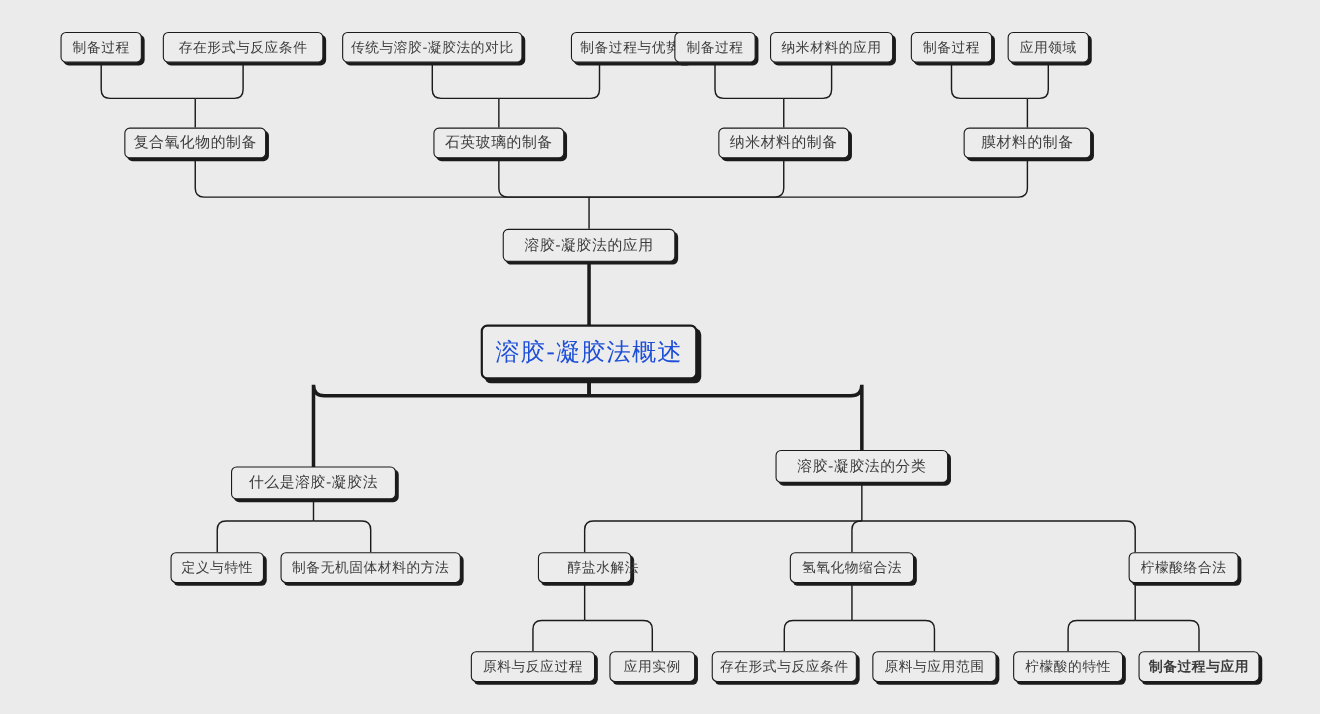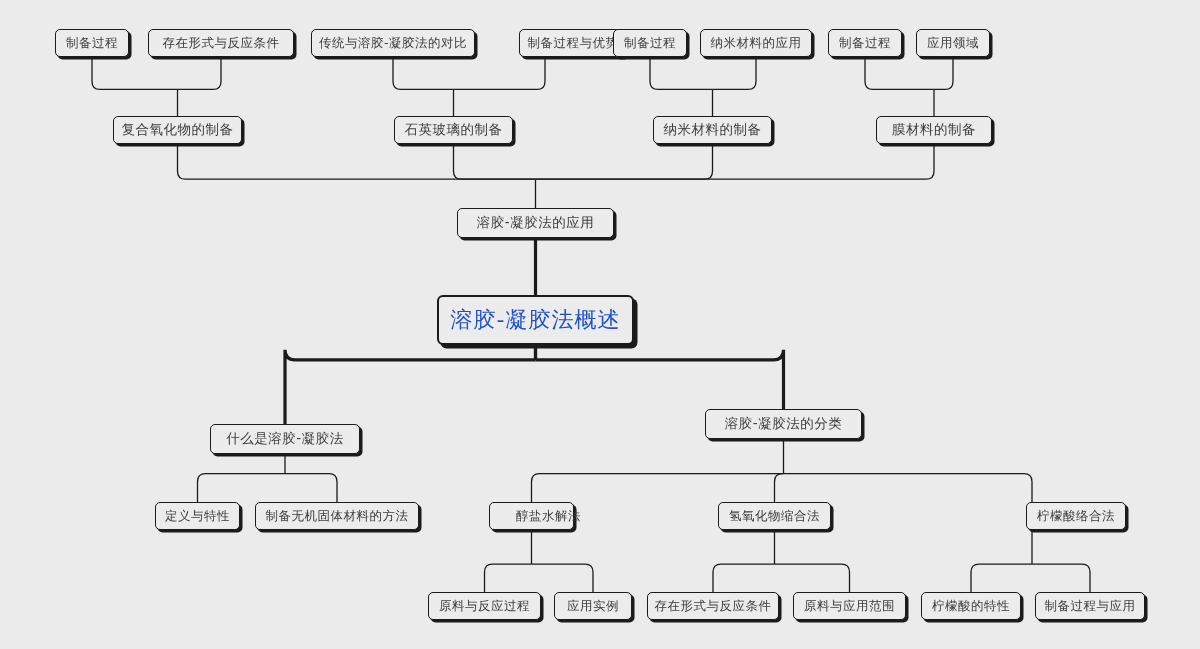--- a/index.html
+++ b/index.html
@@ -167,17 +167,17 @@
       </div>
       <div class="node lvl-leaf" style="left: 647px; top: 592px; width: 132px; height: 28px;">
         <span>存在形式与反应条件</span>
       </div>
       <div class="node lvl-leaf" style="left: 793px; top: 592px; width: 113px; height: 28px;">
         <span>原料与应用范围</span>
       </div>
       <div class="node lvl-leaf" style="left: 921px; top: 592px; width: 100px; height: 28px;">
         <span>柠檬酸的特性</span>
       </div>
-      <div class="node lvl-leaf" style="left: 1035px; top: 592px; width: 110px; height: 28px;">
+      <div class="node lvl-leaf" style="left: 1035px; top: 592px; width: 110px; height: 28px; font-weight: bold;">
         <span>制备过程与应用</span>
       </div>
     </div>
 </div>
 
 </body></html>

